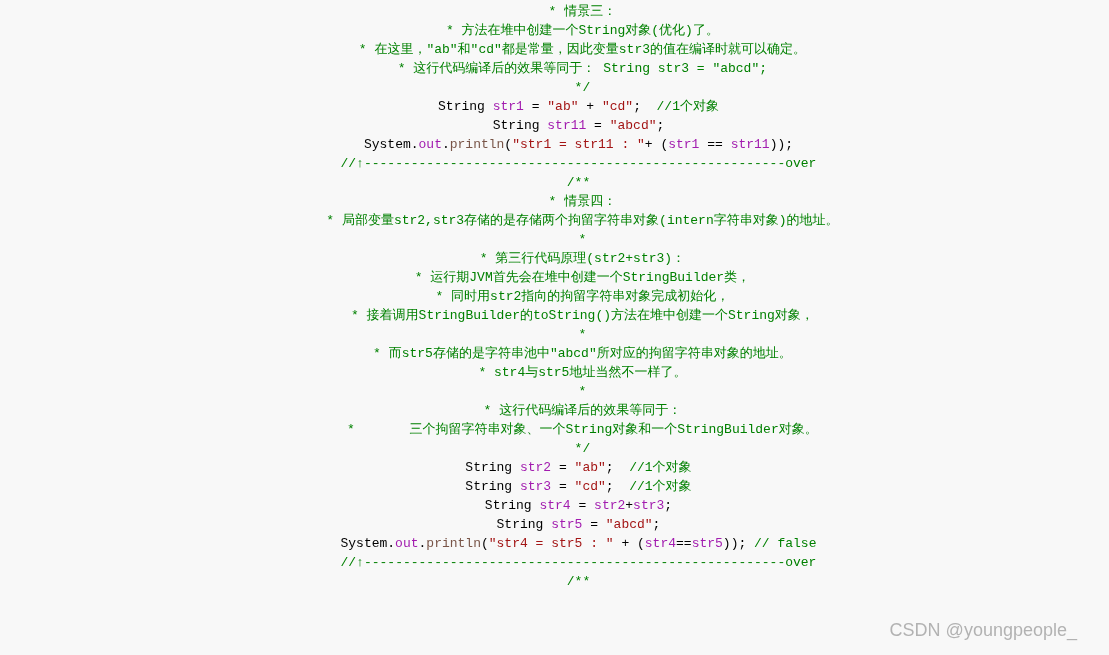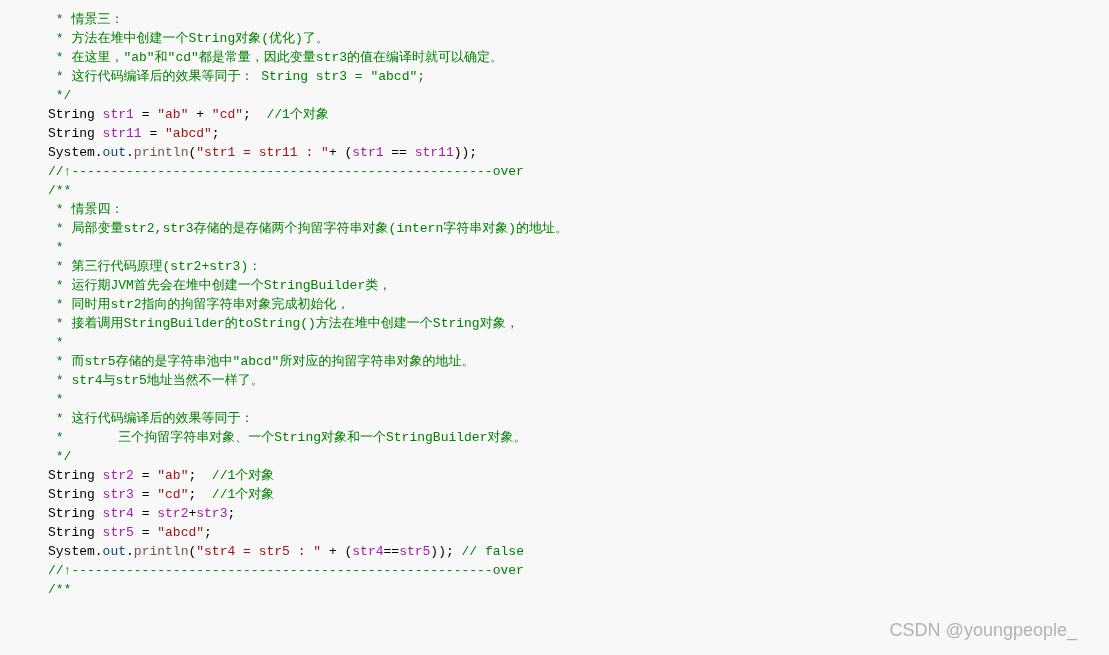--- a/index.html
+++ b/index.html
@@ -9,27 +9,28 @@
       font-size: 13px;
       line-height: 19px;
       padding: 0;
       width: 1109px;
       height: 655px;
       overflow: hidden;
       position: relative;
     }
     .code-container {
       padding-left: 48px;
-      padding-top: 10px;
+      padding-top: 2px;
+      text-align: center;
     }
     .line { white-space: pre; }
     .comment { color: #008000; }
     .string { color: #a31515; }
     .method { color: #795548; }
-    .field { color: #0c4a6e; }
+    .field { color: #a21caf; }
     .var { color: #a21caf; }
     .text { color: #000000; margin-top: 24px; }
     .watermark {
       position: absolute;
       right: 32px;
       bottom: 15px;
       color: rgba(120,120,120,0.55);
       font-family: Arial, sans-serif;
       font-size: 18px;
       font-weight: 400;

